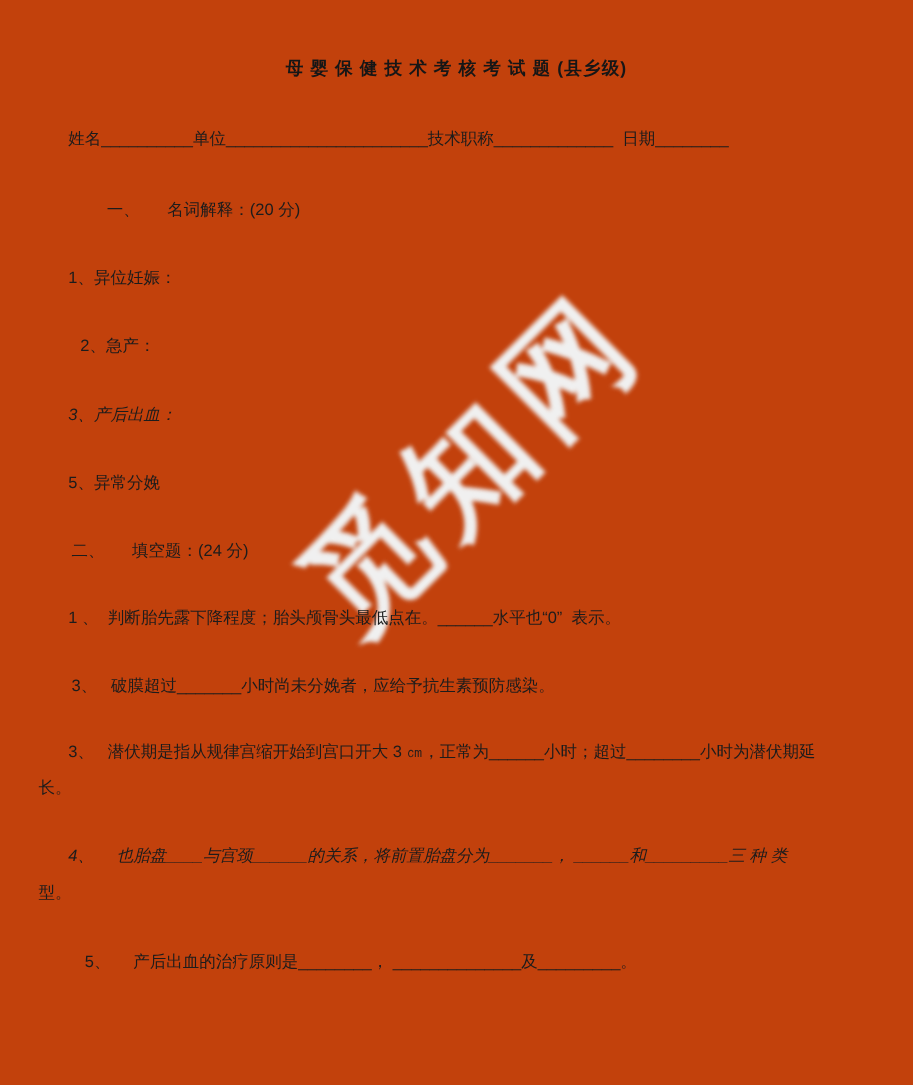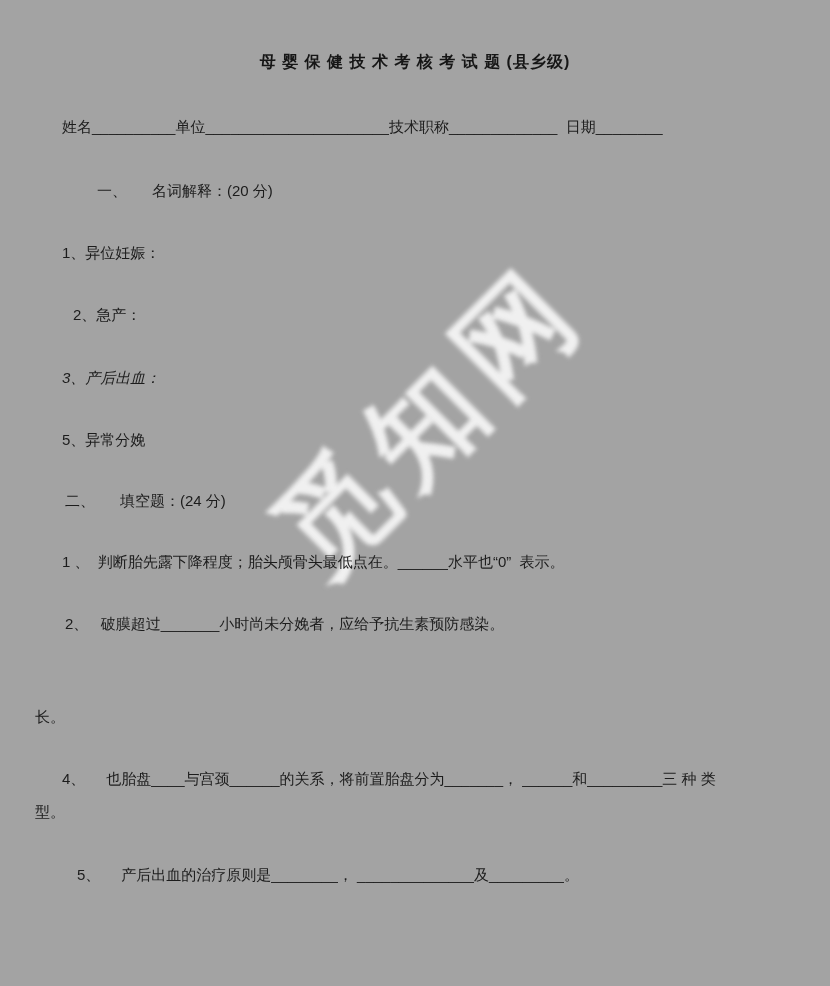--- a/index.html
+++ b/index.html
@@ -2,21 +2,21 @@
 <html><head>
 <meta charset="utf-8">
 <style>
   * { margin: 0; padding: 0; box-sizing: border-box; }
   html, body { background: #e9e9e9; }
   body { font-family: "Liberation Sans", sans-serif; }
   .page {
     position: relative;
     width: 830px;
     height: 986px;
-    background: #a3a3a3;
+    background: #c2410c;
     overflow: hidden;
     color: #1c1c1c;
   }
   .watermark {
     position: absolute;
     left: 180px;
     top: 170px;
     width: 500px;
     height: 500px;
     display: flex;
@@ -66,22 +66,23 @@
   <div class="line" style="top:180px; left:65px;margin-left:32px;">一、      名词解释：(20 分)</div>
 
   <div class="line" style="top:242px; left:62px;">1、异位妊娠：</div>
   <div class="line" style="top:304px; left:62px;margin-left:11px;">2、急产：</div>
   <div class="line" style="top:367px; left:62px;font-style:italic;">3、产后出血：</div>
   <div class="line" style="top:429px; left:62px;">5、异常分娩</div>
 
   <div class="line" style="top:490px; left:65px;">二、      填空题：(24 分)</div>
 
   <div class="line" style="top:551px; left:62px;text-align:right;">1 、  判断胎先露下降程度；胎头颅骨头最低点在。______水平也“0”  表示。</div>
-  <div class="line" style="top:613px; left:65px;">2、   破膜超过_______小时尚未分娩者，应给予抗生素预防感染。</div>
+  <div class="line" style="top:613px; left:65px;">3、   破膜超过_______小时尚未分娩者，应给予抗生素预防感染。</div>
 
+  <div class="line" style="top:673px; left:62px;">3、   潜伏期是指从规律宫缩开始到宫口开大 3 ㎝，正常为______小时；超过________小时为潜伏期延</div>
   <div class="line" style="top:706px; left:35px;">长。</div>
 
-  <div class="line" style="top:768px; left:62px;">4、     也胎盘____与宫颈______的关系，将前置胎盘分为_______， ______和_________三 种 类</div>
+  <div class="line" style="top:768px; left:62px;font-style:italic;">4、     也胎盘____与宫颈______的关系，将前置胎盘分为_______， ______和_________三 种 类</div>
   <div class="line" style="top:801px; left:35px;">型。</div>
 
   <div class="line" style="top:864px; left:77px;">5、     产后出血的治疗原则是________， ______________及_________。</div>
 
 </div>
 
 </body></html>

